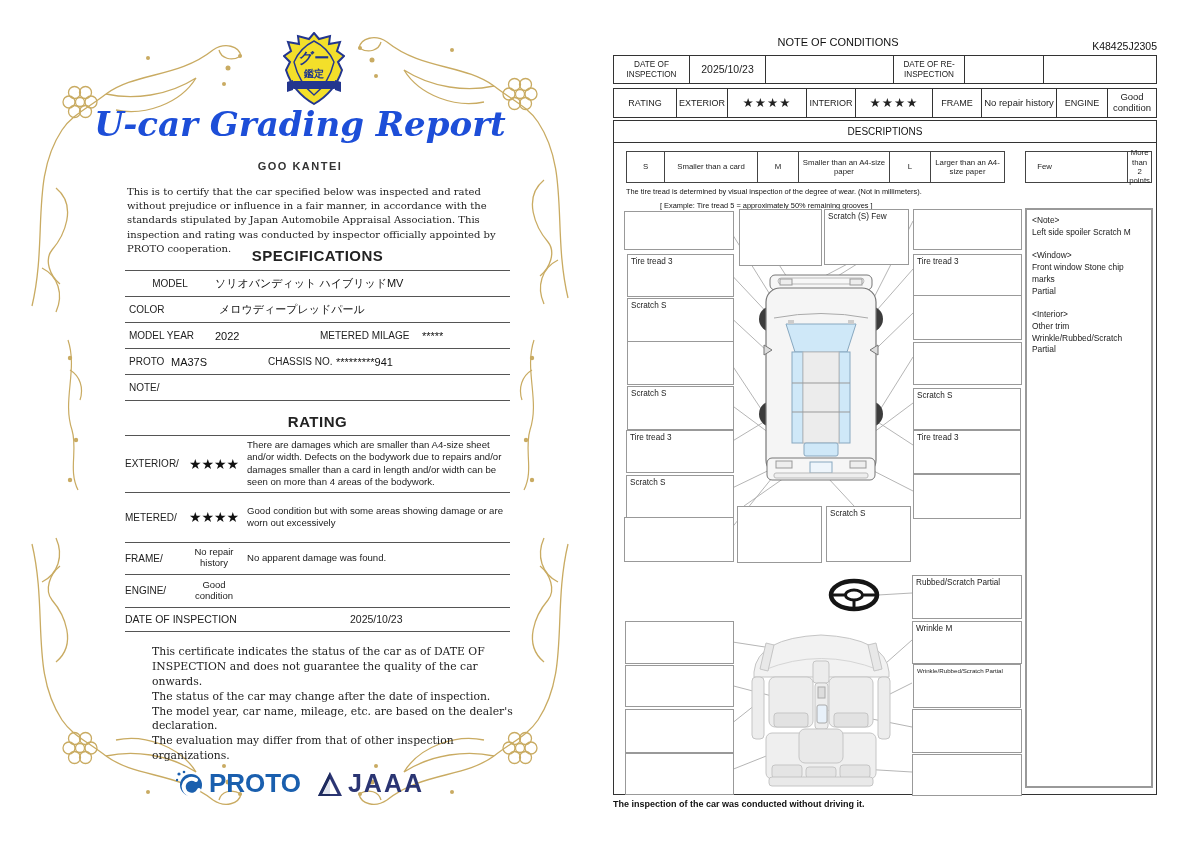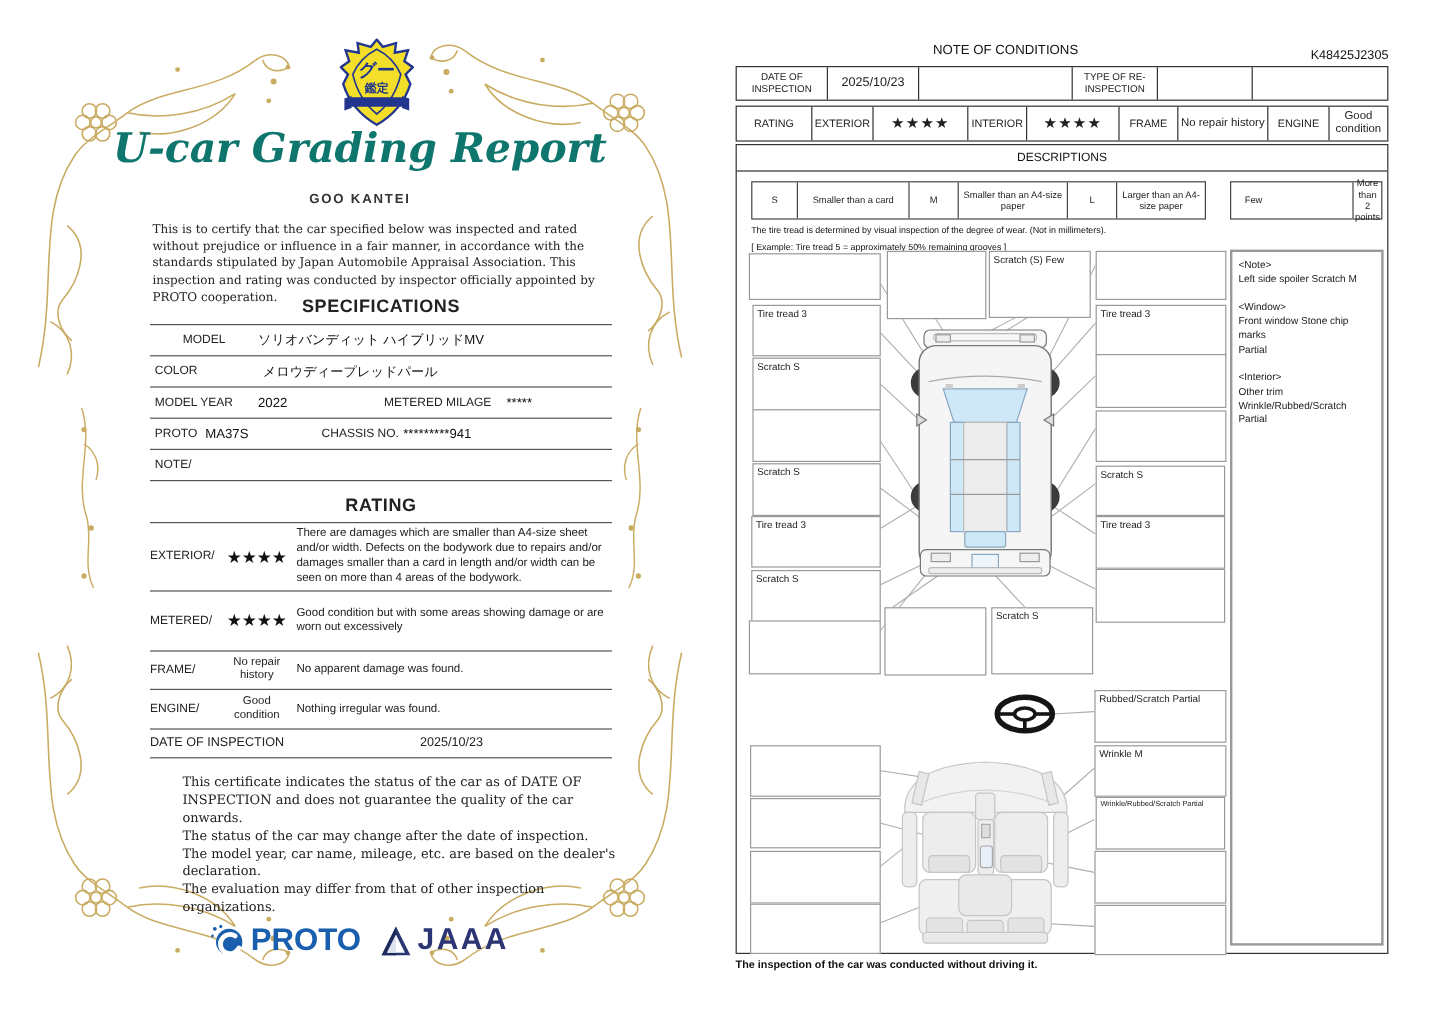--- a/index.html
+++ b/index.html
@@ -5,21 +5,21 @@
   html,body{margin:0;padding:0;background:#fff;}
   #stage{position:relative;width:1200px;height:848px;background:#fff;overflow:hidden;
          font-family:"Liberation Sans",sans-serif;color:#222;}
   .abs{position:absolute;}
   
   #page-left{position:absolute;left:0;top:0;width:600px;height:848px;}
   #ornaments{position:absolute;left:0;top:0;z-index:0;}
   .lp{position:absolute;z-index:2;}
   #cert-title{left:0;top:104px;width:600px;text-align:center;
     font-family:"DejaVu Serif",serif;font-style:italic;font-weight:bold;
-    font-size:34px;color:#0f766e;}
+    font-size:34px;color:#1d4ed8;}
   #cert-sub{left:0;top:160px;width:600px;text-align:center;font-size:11px;
     font-weight:bold;letter-spacing:1.5px;color:#333;}
   #cert-intro{left:127px;top:185px;width:388px;font-family:"DejaVu Serif",serif;
     font-size:10px;line-height:1.42;color:#222;}
   .sec-head{font-size:15px;font-weight:bold;letter-spacing:.5px;color:#222;text-align:center;}
   #spec-head{left:125px;top:247px;width:385px;}
   #spec-table{left:125px;top:270px;width:385px;font-size:10px;}
   .srow{display:flex;align-items:center;height:25px;border-top:1px solid #555;}
   #spec-table .srow:last-child{border-bottom:1px solid #555;text-align:center;}
   .sval{font-size:11px;color:#111;}
@@ -164,21 +164,20 @@
         <span class="rtext">Good condition but with some areas showing damage or are worn out excessively</span>
       </div>
       <div class="rrow" style="min-height:31px;">
         <span class="rlabel">FRAME/</span>
         <span class="rgrade gradetxt">No repair history</span>
         <span class="rtext">No apparent damage was found.</span>
       </div>
       <div class="rrow" style="min-height:32px;">
         <span class="rlabel">ENGINE/</span>
         <span class="rgrade gradetxt">Good condition</span>
-        <span class="rtext">Nothing irregular was found.</span>
       </div>
       <div class="rrow" style="min-height:23px;">
         <span style="font-size:10.5px;width:115px;">DATE OF INSPECTION</span>
         <span style="font-size:10.5px;margin-left:110px;">2025/10/23</span>
       </div>
     </div>
 
     <div id="cert-disc" class="lp">This certificate indicates the status of the car as of DATE OF INSPECTION and does not guarantee the quality of the car onwards.
 The status of the car may change after the date of inspection.
 The model year, car name, mileage, etc. are based on the dealer's declaration.
@@ -209,21 +208,21 @@
 
   <div id="page-right">
 
     <div id="noc-title" class="abs">NOTE OF CONDITIONS</div>
     <div id="noc-serial" class="abs">K48425J2305</div>
 
     <div class="htable abs" style="top:55px;height:27px;">
       <div class="hc" style="width:75px;font-size:8.2px;">DATE OF INSPECTION</div>
       <div class="hc" style="width:75px;font-size:10.5px;">2025/10/23</div>
       <div class="hc" style="width:127px;"></div>
-      <div class="hc" style="width:70px;font-size:8.2px;">TYPE OF RE-INSPECTION</div>
+      <div class="hc" style="width:70px;font-size:8.2px;">DATE OF RE-INSPECTION</div>
       <div class="hc" style="width:78px;"></div>
       <div class="hc" style="flex:1;"></div>
     </div>
 
     <div class="htable abs" style="top:88px;height:28px;">
       <div class="hc" style="width:62px;font-size:9px;">RATING</div>
       <div class="hc" style="width:50px;font-size:9px;">EXTERIOR</div>
       <div class="hc" style="width:78px;font-size:12.5px;letter-spacing:1px;">★★★★</div>
       <div class="hc" style="width:48px;font-size:9px;">INTERIOR</div>
       <div class="hc" style="width:76px;font-size:12.5px;letter-spacing:1px;">★★★★</div>
@@ -242,21 +241,21 @@
         <div class="lc" style="width:38px;">M</div>
         <div class="lc" style="width:88px;">Smaller than an A4-size paper</div>
         <div class="lc" style="width:38px;">L</div>
         <div class="lc" style="flex:1;">Larger than an A4-size paper</div>
       </div>
       <div class="legend" style="left:411px;top:30px;width:125px;gap:28px;">
         <div class="lc" style="width:37px;">Few</div>
         <div class="lc" style="flex:1;margin-left:36px;">More than 2 points</div>
       </div>
       <div class="tirenote" style="top:66px;">The tire tread is determined by visual inspection of the degree of wear. (Not in millimeters).</div>
-      <div class="tirenote" style="top:80px;">[ Example: Tire tread 5 = approximately 50% remaining grooves ]</div>
+      <div class="tirenote" style="top:80px;margin-left:34px;">[ Example: Tire tread 5 = approximately 50% remaining grooves ]</div>
 
       <svg id="diagram-svg" width="542" height="673" viewBox="0 0 542 673">
 
         <g stroke="#adadad" stroke-width="0.9">
           <line x1="112" y1="103" x2="180" y2="212"></line>
           <line x1="112" y1="148" x2="158" y2="197"></line>
           <line x1="112" y1="192" x2="180" y2="255"></line>
           <line x1="112" y1="235" x2="155" y2="300"></line>
           <line x1="112" y1="280" x2="182" y2="332"></line>
           <line x1="112" y1="324" x2="158" y2="296"></line>

